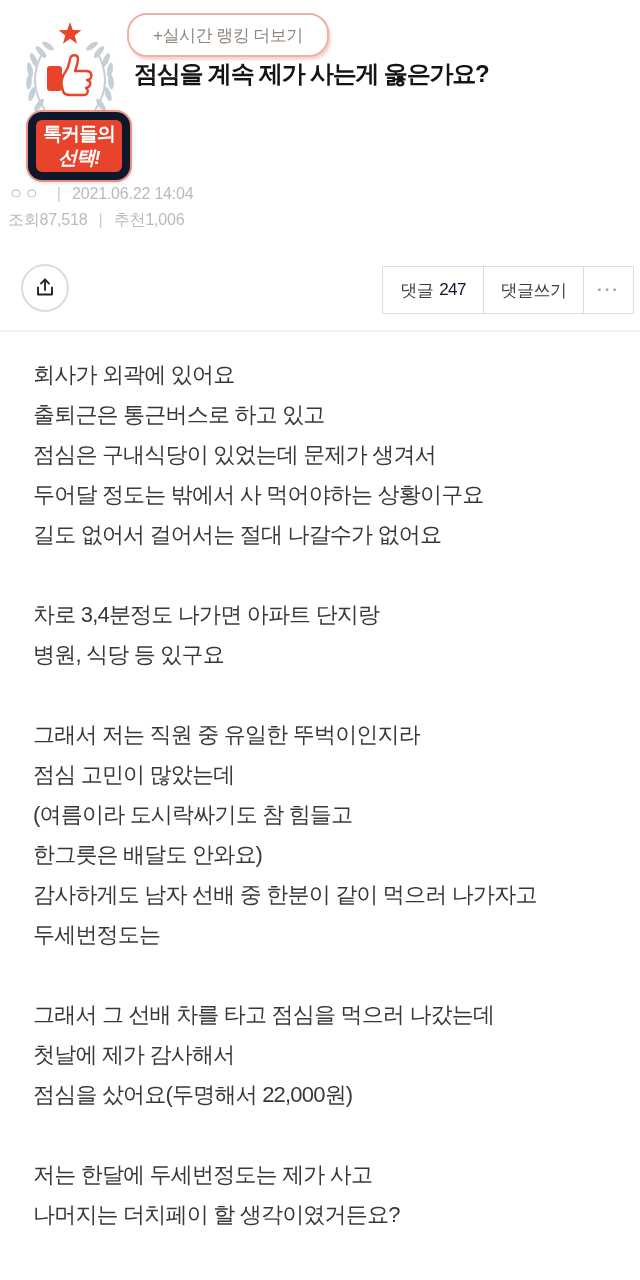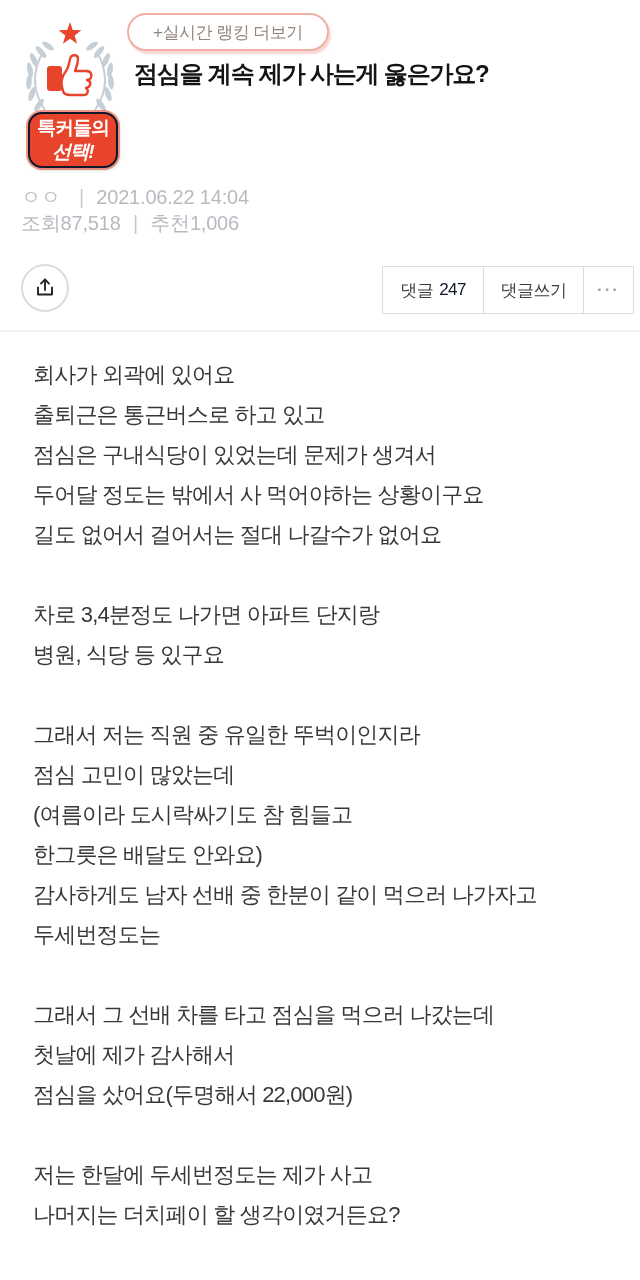--- a/index.html
+++ b/index.html
@@ -3,37 +3,37 @@
 <meta charset="utf-8">
 <style>
   html, body { margin:0; padding:0; }
   body { font-family:"Liberation Sans","DejaVu Sans",sans-serif; background:#fff; }
   .page { position:relative; width:640px; height:1280px; background:#ffffff; overflow:hidden; }
 
   
   .badge { position:absolute; left:14px; top:20px; width:112px; height:156px; }
   .badge-art { position:absolute; left:0; top:0; width:112px; height:94px; }
   .badge-label { position:absolute; left:14px; top:92px; width:86px; height:50px;
-    background:#e8432b; border:2px solid #0f172a; border-radius:14px;
+    background:#e8432b; border:8px solid #0f172a; border-radius:14px;
     box-shadow:0 0 0 2px rgba(232,67,43,.55), 1px 2px 4px rgba(0,0,0,.18);
     color:#fff; font-weight:bold; text-align:center; font-size:19px; line-height:24px;
     padding-top:2px; letter-spacing:-1px; }
   .badge-label .l2 { font-style:italic; }
 
   
-  .ranking-btn { position:absolute; left:127px; top:13px; height:38px; padding:0 24px;
+  .ranking-btn { position:absolute; left:127px; top:13px; height:44px; padding:0 24px;
     background:#fff; border:2px solid #f0b0a4; border-radius:20px;
     box-shadow:2px 3px 2px rgba(236,164,150,.45);
     color:#91857c; font-size:17px; letter-spacing:-0.5px; cursor:pointer;
     font-family:inherit; display:flex; align-items:center; }
 
   
   .title { position:absolute; left:134px; top:58px; margin:0; width:480px;
     font-size:24px; font-weight:bold; color:#141414; letter-spacing:-1.2px; }
-  .meta { position:absolute; left:21px; color:#b9b9c1; font-size:20px; letter-spacing:-0.2px; }
+  .meta { position:absolute; left:8px; color:#b9b9c1; font-size:16px; letter-spacing:-0.2px; }
   .meta1 { top:184px; }
   .meta2 { top:210px; }
   .meta .sep { margin:0 7px; color:#c9c9d0; }
   .meta1 .author { margin-right:6px; }
 
   
   .share-btn { position:absolute; left:21px; top:264px; width:48px; height:48px;
     border-radius:50%; border:2px solid #dcdcdc; background:#fff; cursor:pointer;
     display:flex; align-items:center; justify-content:center; padding:0; }
   .btn-group { position:absolute; right:6px; top:266px; display:flex; height:48px; }

